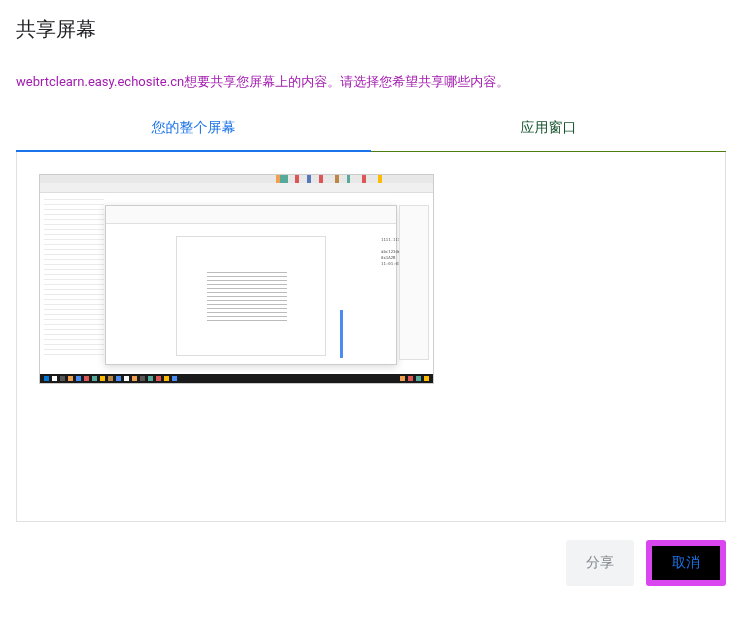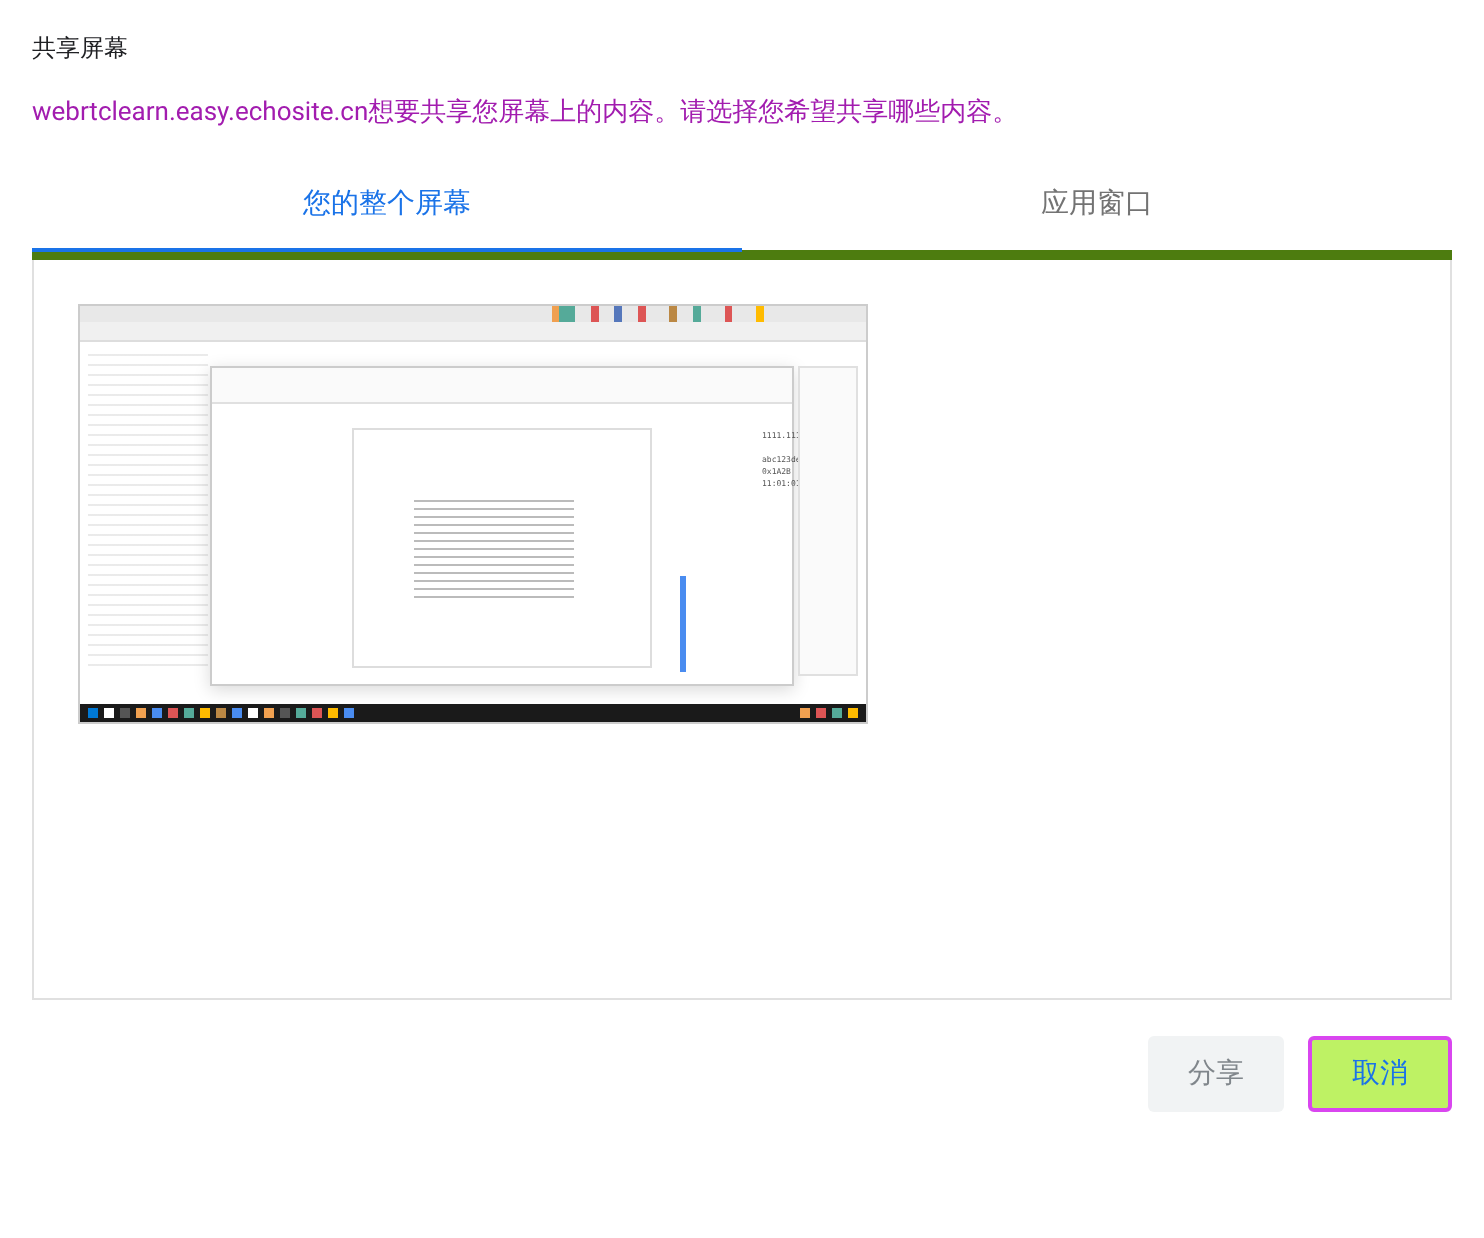--- a/index.html
+++ b/index.html
@@ -12,41 +12,41 @@
       background: #fff;
       width: 742px;
       height: 619px;
       color: #202124;
       font-size: 14px;
     }
     .container {
       padding: 16px 16px 0 16px;
     }
     .dialog-title {
-      font-size: 12px;
+      font-size: 20px;
       color: #202124;
-      margin-bottom: 14px;
+      margin-bottom: 30px;
       font-weight: 400;
     }
     .dialog-subtitle {
       font-size: 13px;
       color: #a21caf;
       margin-bottom: 16px;
       font-weight: 400;
     }
     .tabs {
       display: flex;
-      border-bottom: 5px solid #4d7c0f;
+      border-bottom: 1px solid #4d7c0f;
     }
     .tab {
       flex: 1;
       text-align: center;
       padding: 12px 0 14px 0;
       font-size: 14px;
-      color: #737373;
+      color: #14532d;
       cursor: pointer;
       position: relative;
     }
     .tab.active {
       color: #1a73e8;
       font-weight: 500;
     }
     .tab.active::after {
       content: '';
       position: absolute;
@@ -217,23 +217,23 @@
       border-radius: 3px;
       cursor: pointer;
       border: none;
       font-family: inherit;
     }
     .btn-share {
       background: #f1f3f4;
       color: #80868b;
     }
     .btn-cancel {
-      background: #bef264;
+      background: #000000;
       color: #1a73e8;
-      border: 2px solid #d946ef;
+      border: 6px solid #d946ef;
     }
   </style>
 </head>
 <body>
 
 <div class="container">
 
   <h2 class="dialog-title">共享屏幕</h2>
 
   <p class="dialog-subtitle">webrtclearn.easy.echosite.cn想要共享您屏幕上的内容。请选择您希望共享哪些内容。</p>

